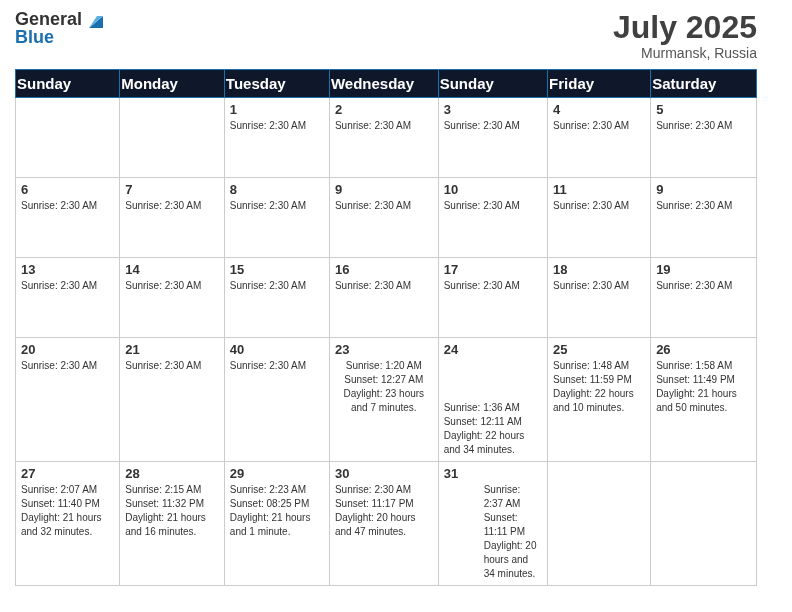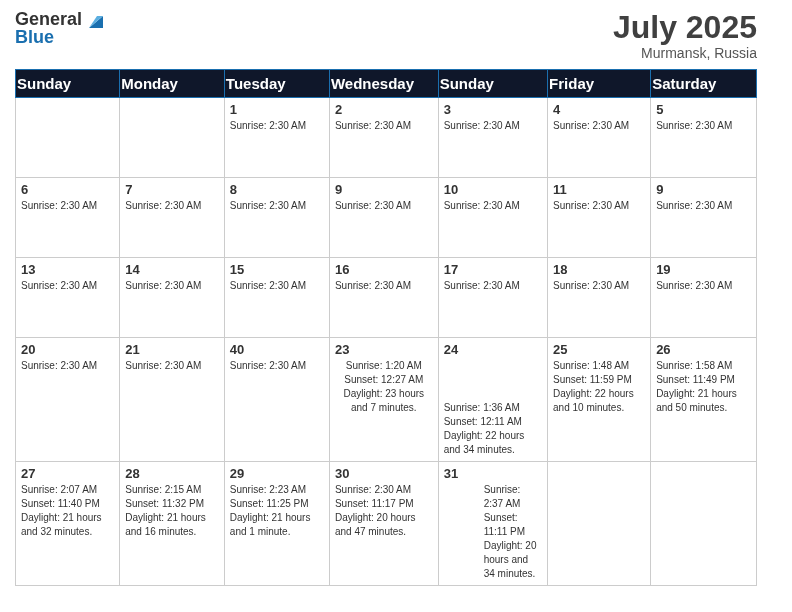--- a/index.html
+++ b/index.html
@@ -262,21 +262,21 @@
           </td>
           <td class="last-row">
             <span class="day-number">28</span>
             <div class="day-info" style="white-space: pre-line;">Sunrise: 2:15 AM
 Sunset: 11:32 PM
 Daylight: 21 hours and 16 minutes.</div>
           </td>
           <td class="last-row">
             <span class="day-number">29</span>
             <div class="day-info" style="white-space: pre-line;">Sunrise: 2:23 AM
-Sunset: 11:25 PM
+Sunset: 08:25 PM
 Daylight: 21 hours and 1 minute.</div>
           </td>
           <td class="last-row">
             <span class="day-number">30</span>
             <div class="day-info" style="white-space: pre-line;">Sunrise: 2:30 AM
 Sunset: 11:17 PM
 Daylight: 20 hours and 47 minutes.</div>
           </td>
           <td class="last-row">
             <span class="day-number">31</span>

